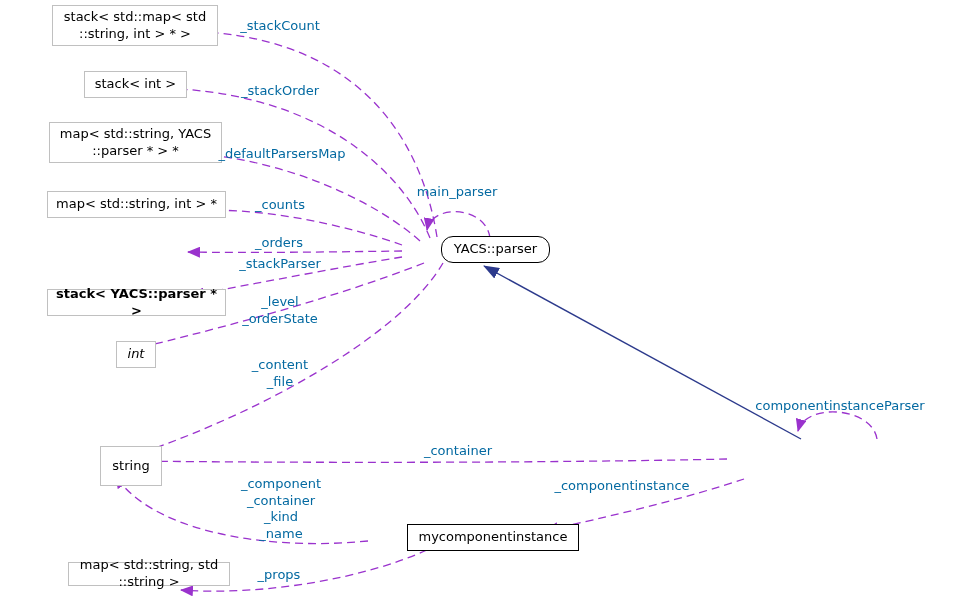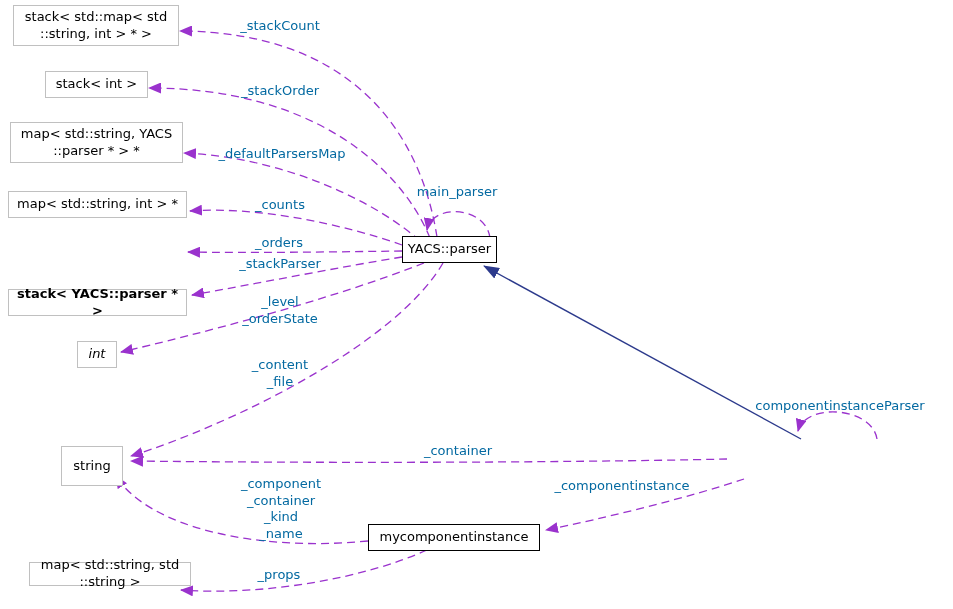--- a/index.html
+++ b/index.html
@@ -9,20 +9,21 @@
     color:#000;overflow:hidden;
   }
   .edges{position:absolute;left:0;top:0;width:953px;height:609px;}
   .node{
     position:absolute;box-sizing:border-box;
     display:flex;align-items:center;justify-content:center;
     text-align:center;white-space:pre-line;
     font-size:13px;line-height:1.3;
     background:#ffffff;border:1px solid #c0c0c0;
     padding:4px 3px;
+    margin-left:39px;
   }
   .node.class-node{border:1px solid #000000;}
   .node.current-node{background:#c6c6c6;border:2px solid #000000;}
   .edge-label{
     position:absolute;transform:translate(-50%,-50%);
     font-size:13px;line-height:1.27;white-space:pre-line;
     text-align:center;color:#0369a1;
   }
 </style>
 </head>
@@ -73,21 +74,21 @@
 
   <div class="node" style="left:8px;top:289px;width:179px;height:27px;font-weight:bold;">stack&lt; YACS::parser * &gt;</div>
 
   <div class="node" style="left:77px;top:341px;width:40px;height:27px;font-style:italic;">int</div>
 
   <div class="node" style="left:61px;top:446px;width:62px;height:40px;">string</div>
 
   <div class="node" style="left:29px;top:562px;width:162px;height:24px;">map&lt; std::string, std
 ::string &gt;</div>
 
-  <div class="node class-node" style="left:402px;top:236px;width:95px;height:27px;">YACS::parser</div>
+  <div class="node class-node" style="left:402px;top:236px;width:109px;height:27px;border-radius:12px;">YACS::parser</div>
 
 
   <div class="node class-node" style="left:368px;top:524px;width:172px;height:27px;">mycomponentinstance</div>
 
   <div class="edge-label" style="left:280px;top:26px;">_stackCount</div>
 
   <div class="edge-label" style="left:280px;top:91px;">_stackOrder</div>
 
   <div class="edge-label" style="left:282px;top:154px;">_defaultParsersMap</div>
 

